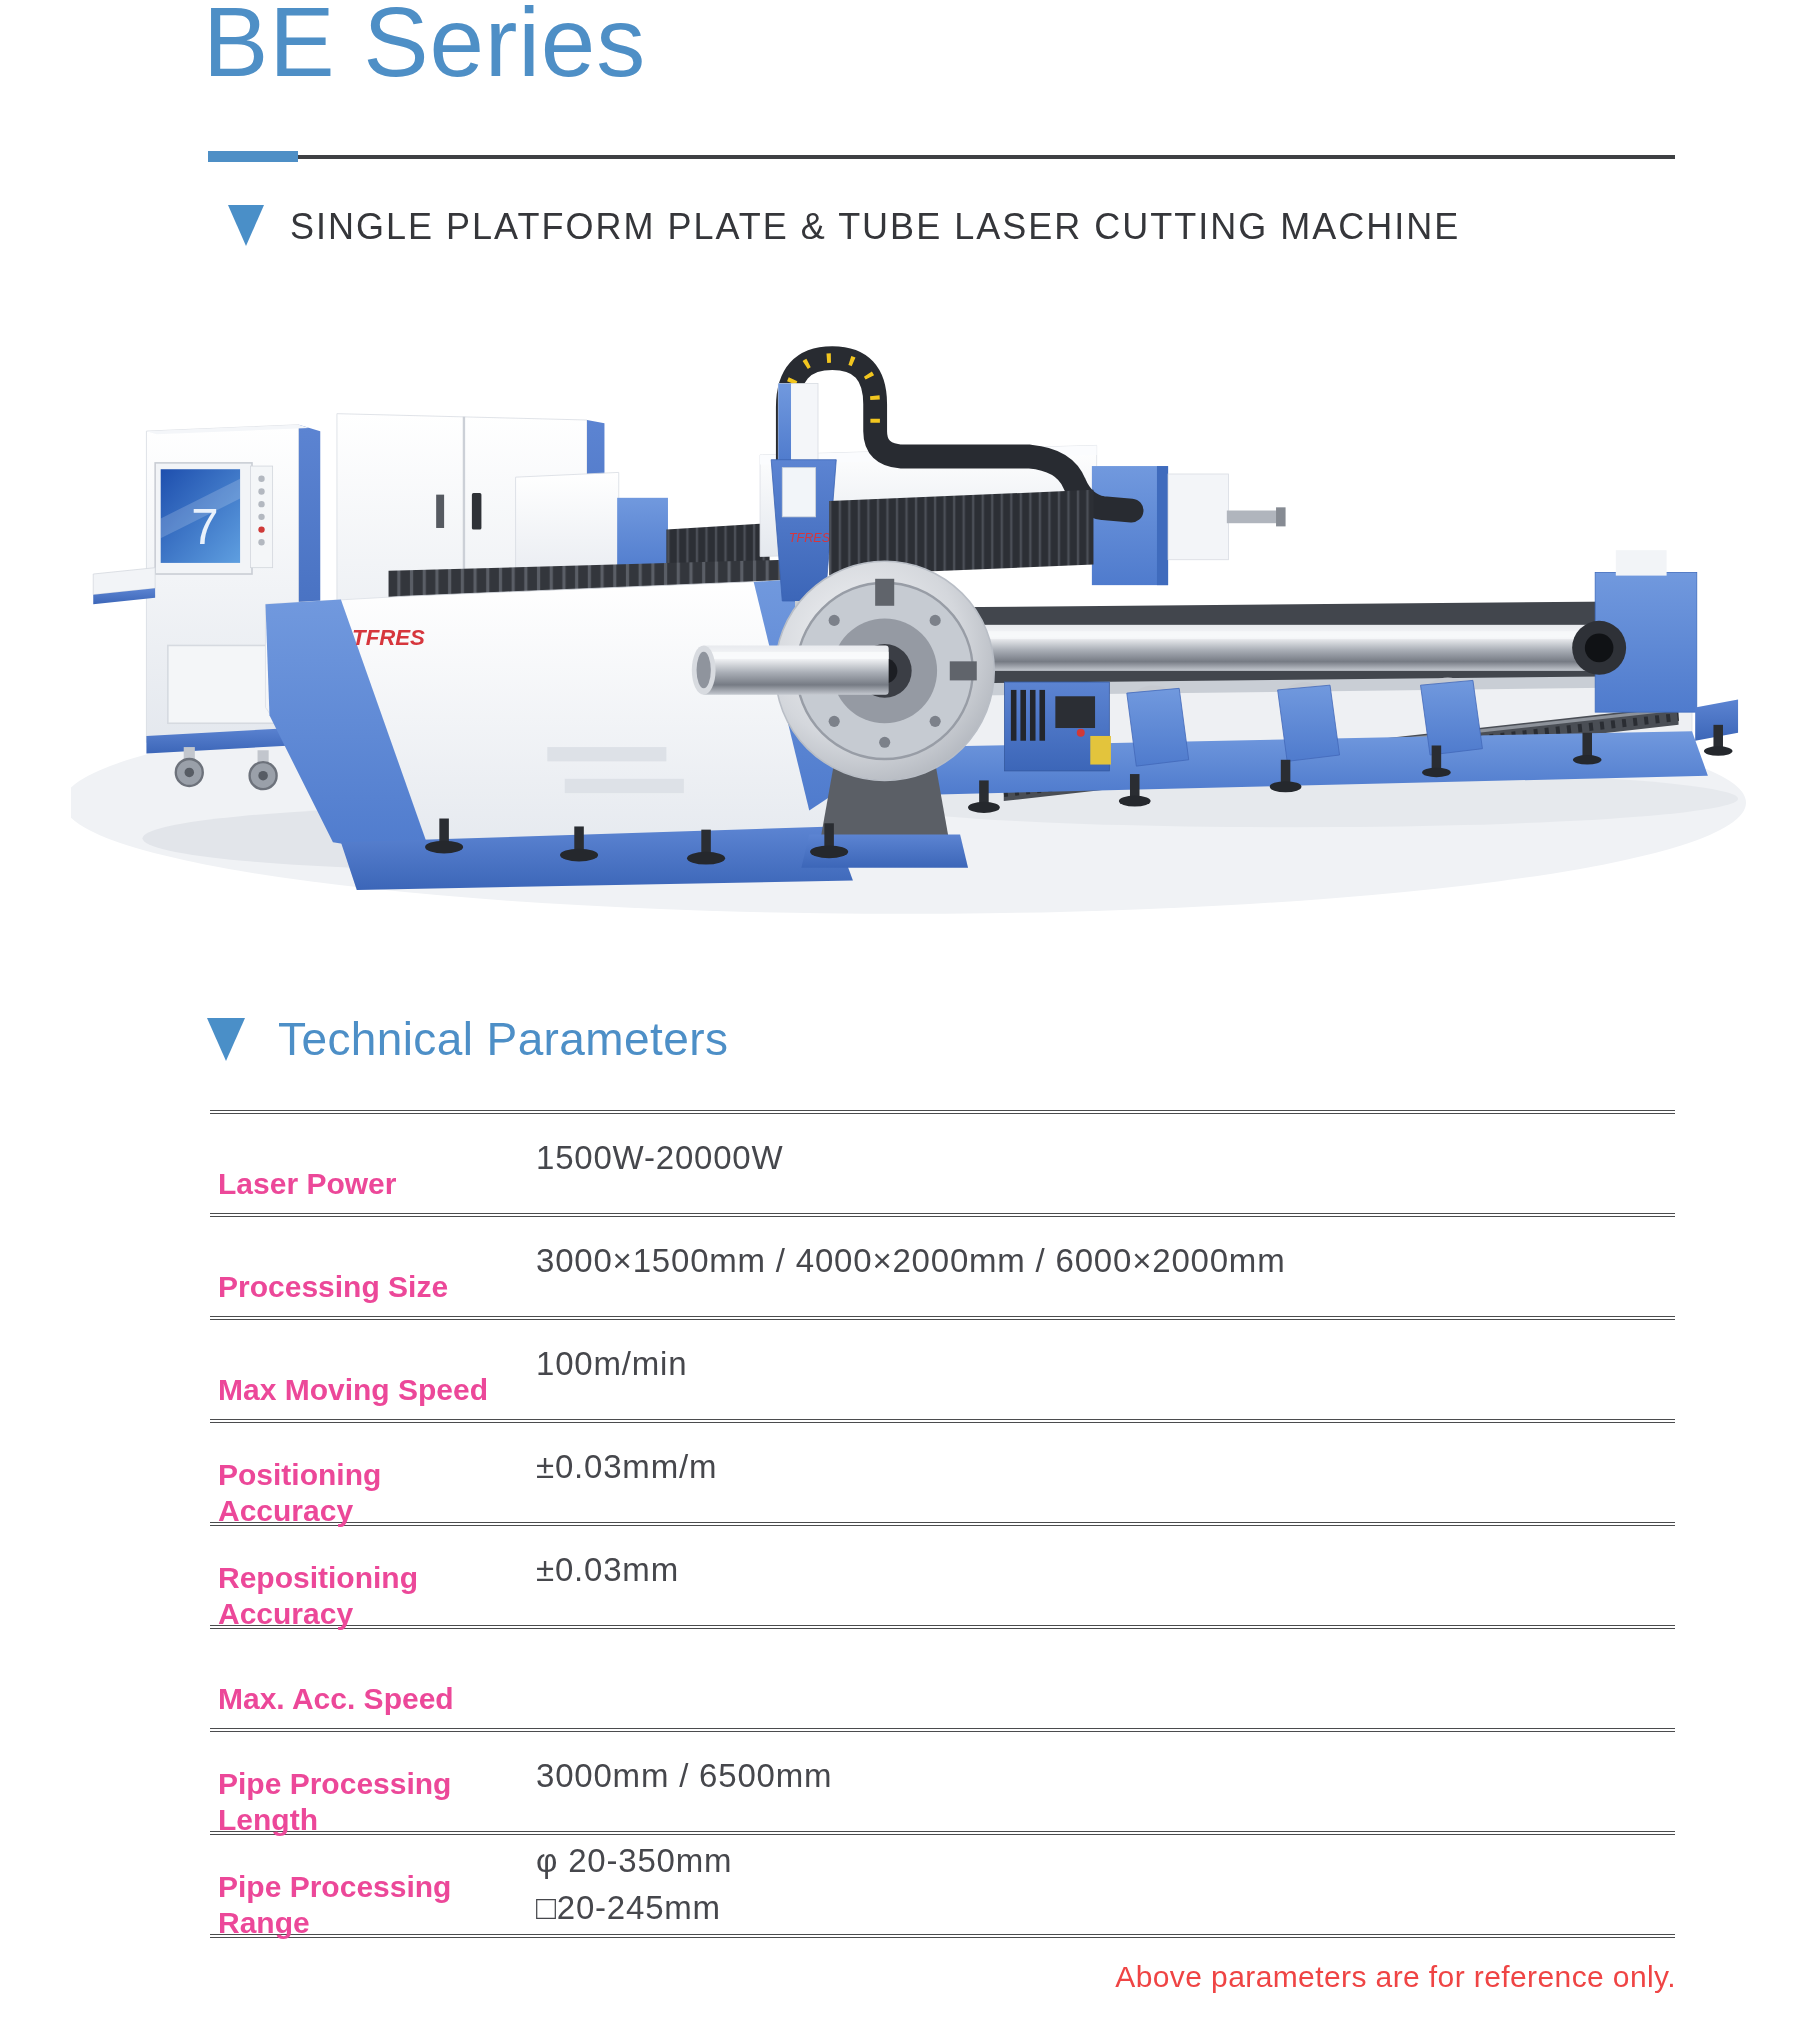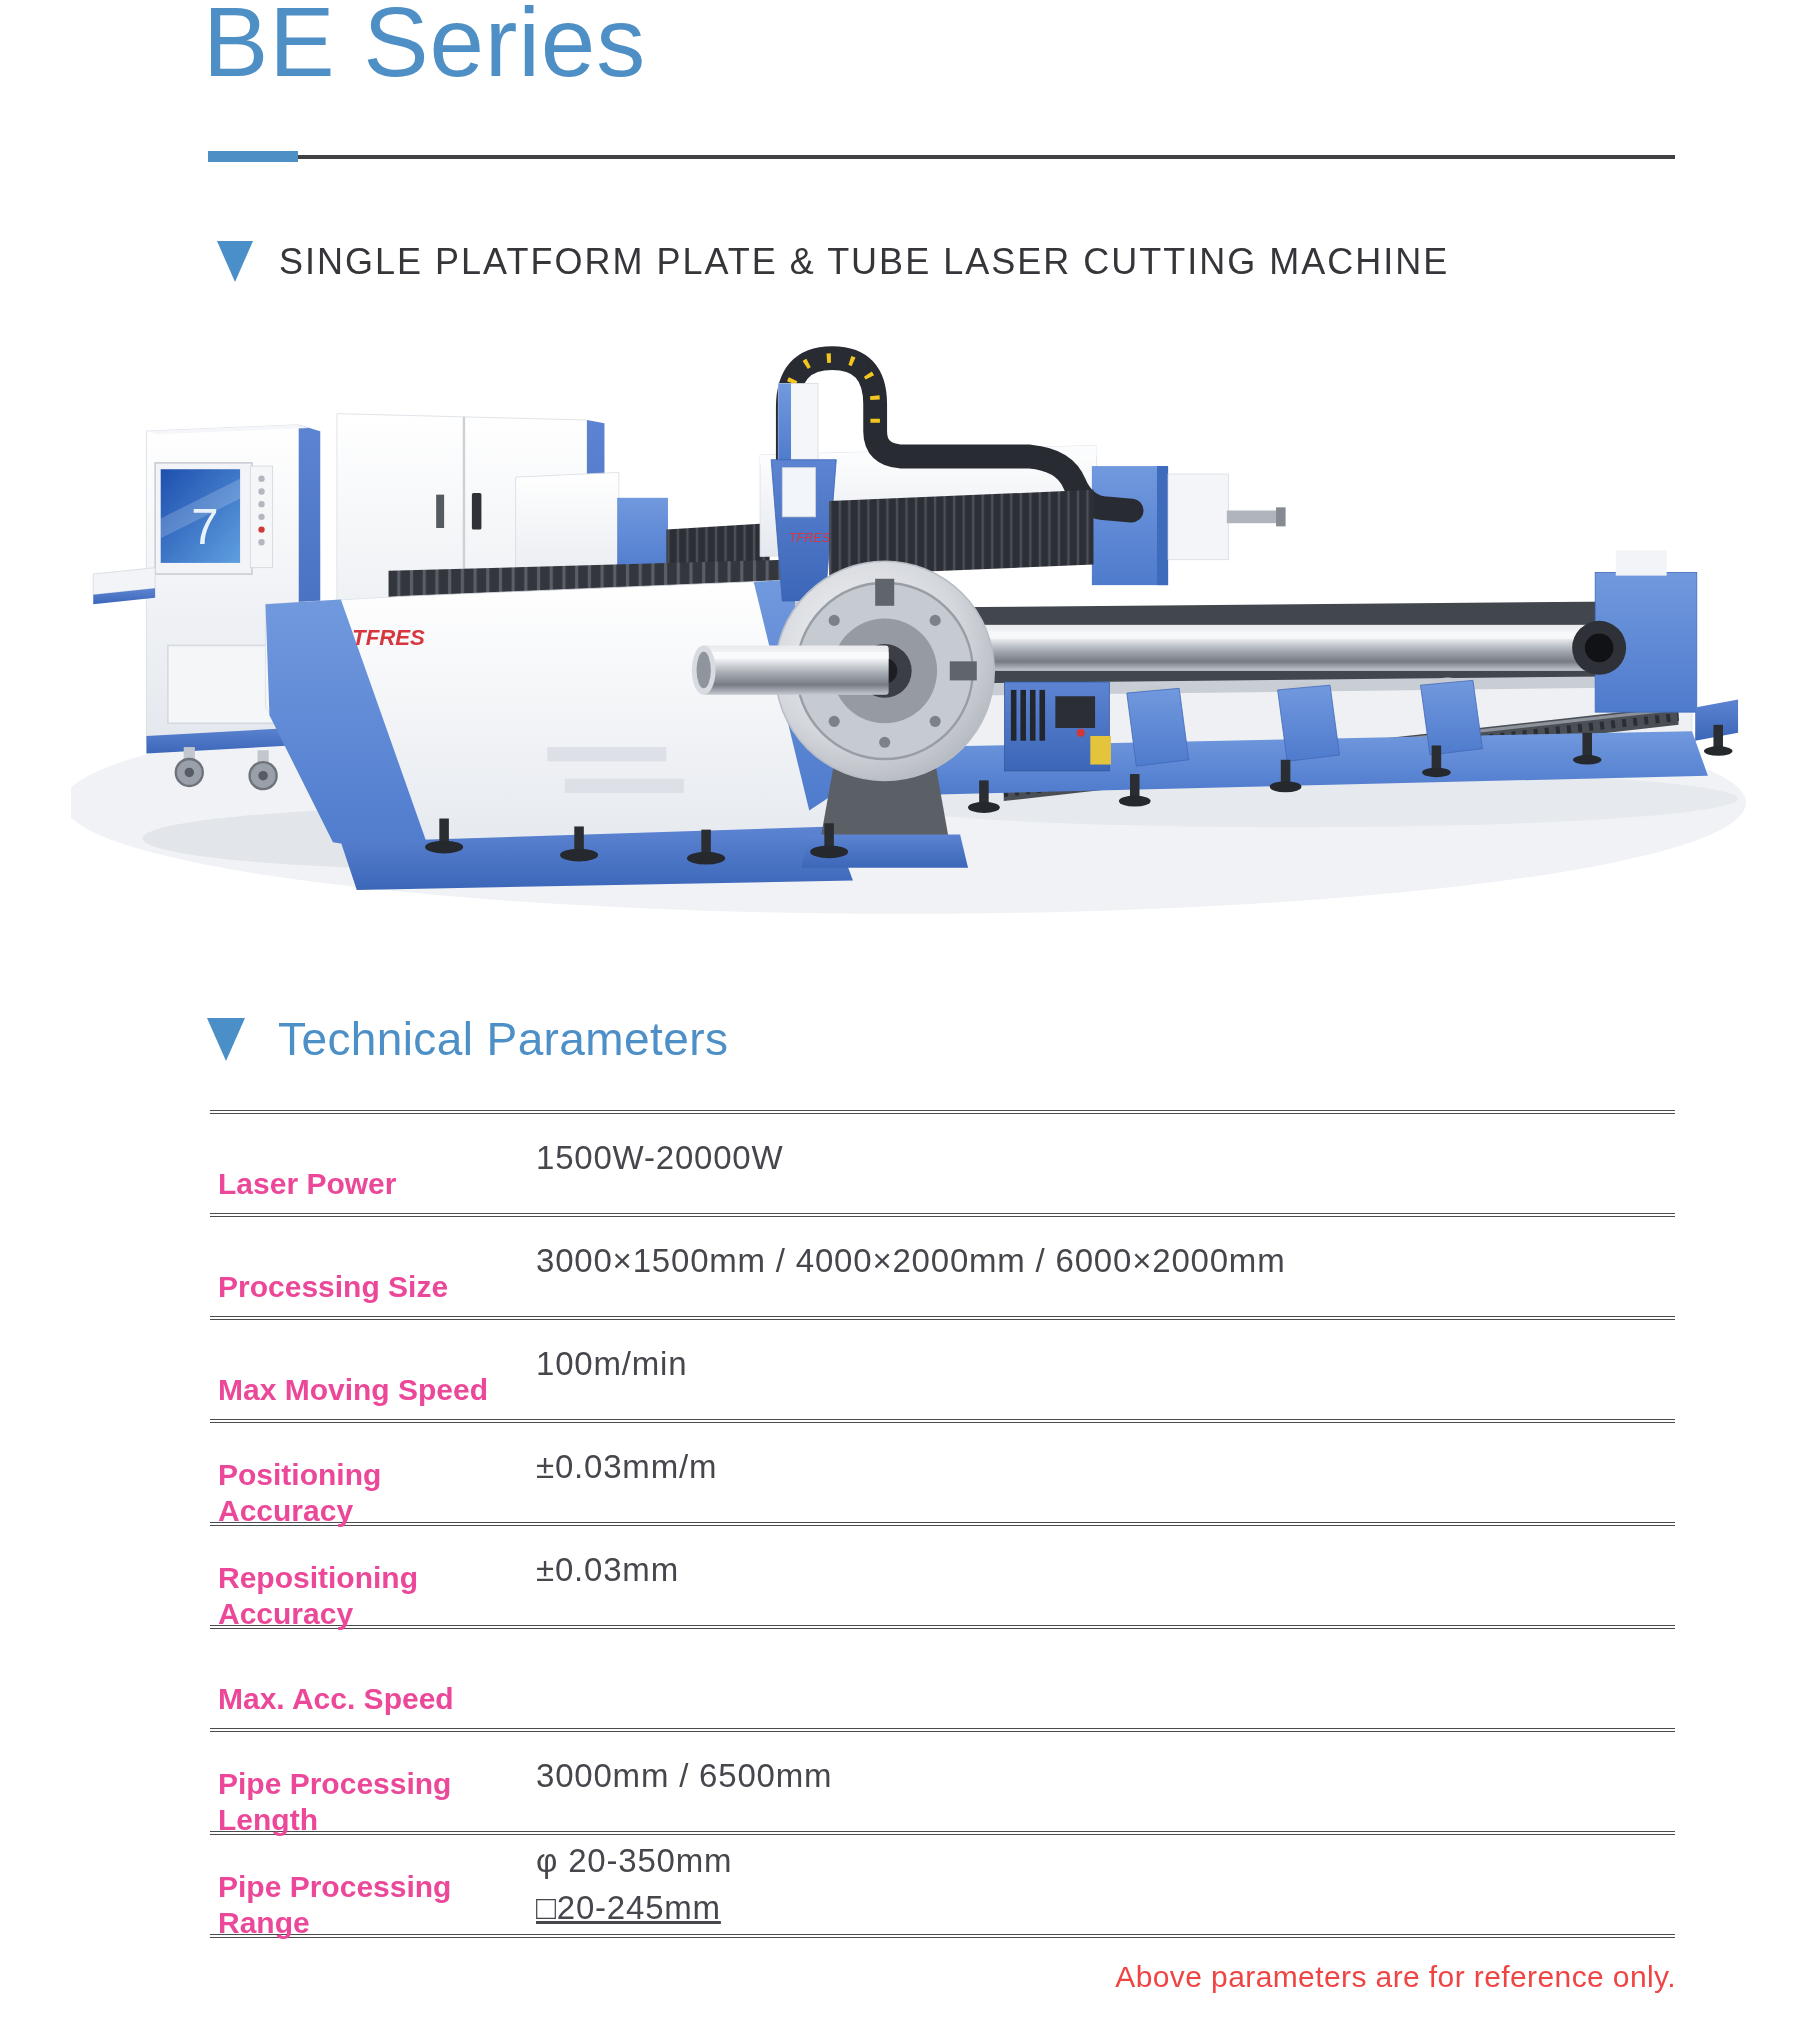--- a/index.html
+++ b/index.html
@@ -10,35 +10,35 @@
          font-weight:400;color:#4e8fc6;letter-spacing:0.8px;}
 
   .title-rule{position:absolute;left:208px;top:155px;width:1467px;height:4px;background:#3e4043;}
   .rule-accent{position:absolute;left:0;top:-4px;width:90px;height:11px;background:#4e8fc6;display:block;}
 
   .tri{width:0;height:0;display:inline-block;
        border-left:18px solid transparent;border-right:18px solid transparent;
        border-top:41px solid #4a8fc8;}
   .tri-lg{border-left-width:19px;border-right-width:19px;border-top-width:43px;}
 
-  .subtitle-row{position:absolute;left:217px;top:205px;display:flex;align-items:flex-end;margin-top:35px;}
+  .subtitle-row{position:absolute;left:228px;top:205px;display:flex;align-items:flex-start;}
   .subtitle-text{margin-left:26px;font-size:36px;color:#35363a;letter-spacing:2px;line-height:1.15;padding-top:0.8px;}
 
   .figure{position:absolute;left:71px;top:334px;width:1675px;height:588px;}
   .figure svg{display:block;width:100%;height:100%;}
 
   .section-row{position:absolute;left:207px;top:1016px;display:flex;align-items:center;}
   .section-text{margin-left:33px;font-size:46px;color:#4d8fc7;letter-spacing:0.4px;line-height:1.0;}
 
   .params{position:absolute;left:210px;top:1110px;width:1465px;border-top:4px double #4b4c4e;}
   .prow{display:flex;align-items:center;height:99px;border-bottom:4px double #4b4c4e;}
   .plabel{width:318px;padding-left:8px;font-weight:bold;font-size:30px;color:#ec4899;line-height:1.18;margin-top:40px;}
   .plabel .l2{display:block;}
   .pvalue{flex:1;text-align:left;font-size:33px;color:#46474c;letter-spacing:0.8px;line-height:1.1;}
-  .pvalue .v2{display:block;margin-top:11px;text-decoration:underline;}
+  .pvalue .v2{display:block;margin-top:11px;}
 
   .footnote{position:absolute;right:142px;top:1960px;font-size:30px;color:#ef4444;letter-spacing:0.4px;}
 </style>
 </head>
 <body>
 
 <div class="page">
 
   <h1 class="title">BE Series</h1>
 

